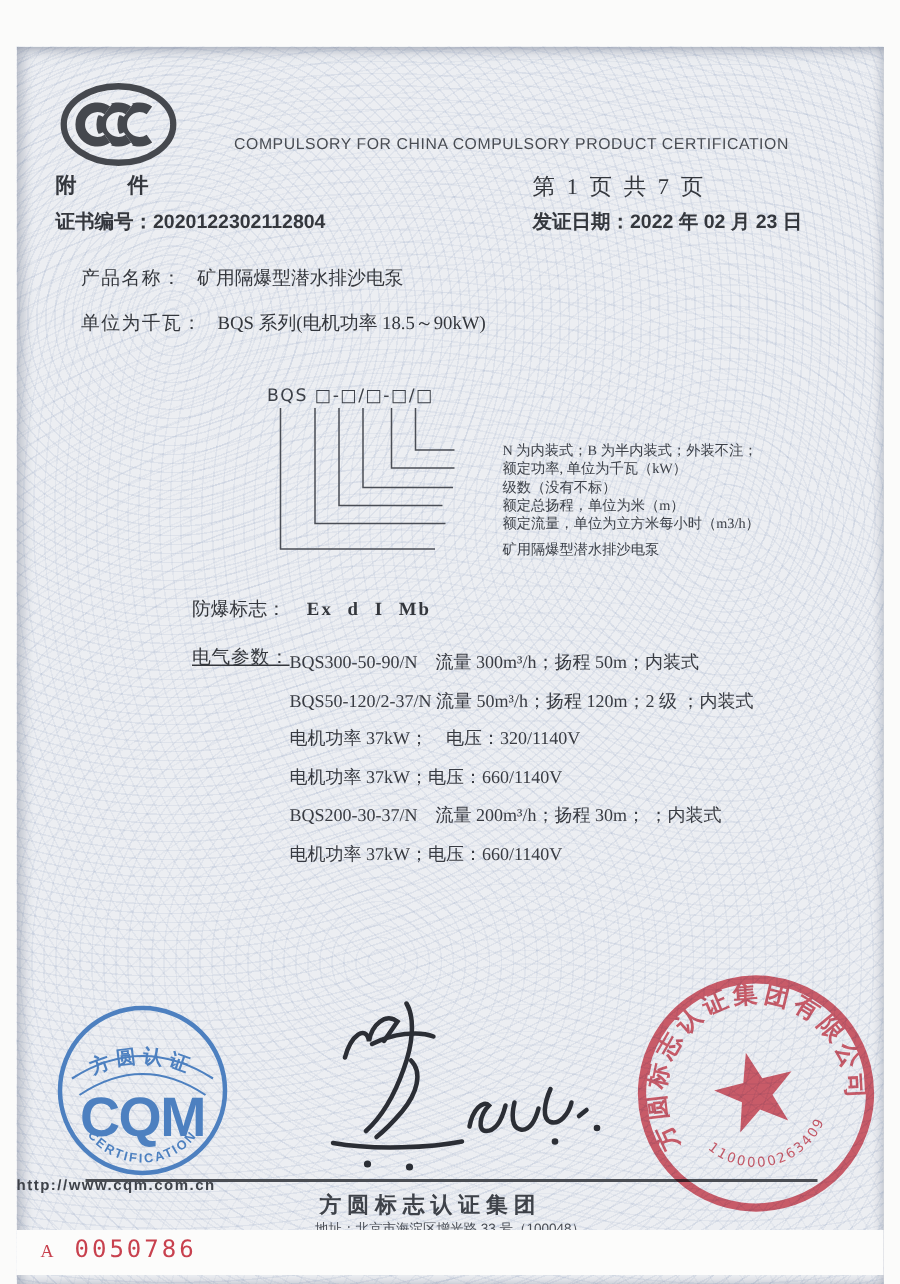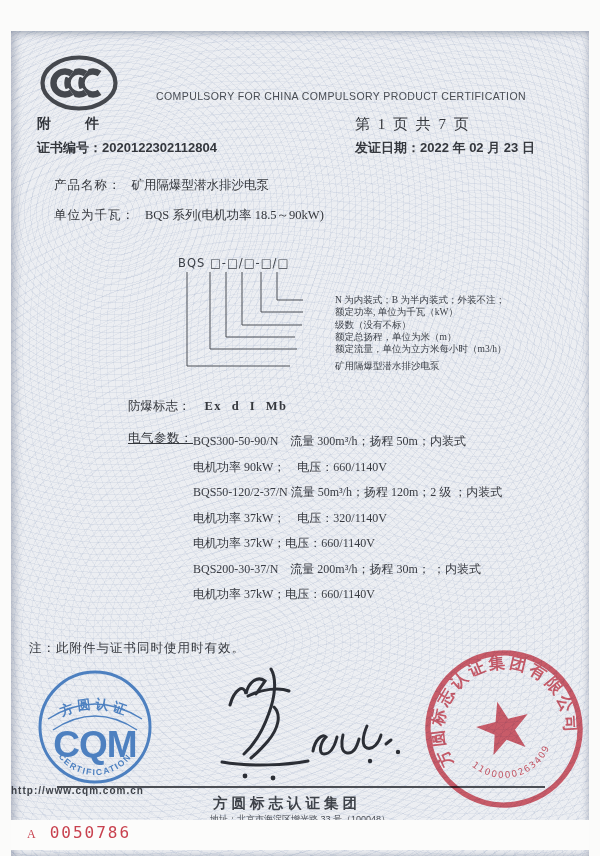--- a/index.html
+++ b/index.html
@@ -118,29 +118,27 @@
     <text class="diagram-label" x="165" y="119">矿用隔爆型潜水排沙电泵</text>
   </svg>
 
   <div class="abs ex-row kai">
     <span class="lbl">防爆标志：</span><span class="val">Ex d I Mb</span>
   </div>
 
   <div class="abs elec-label kai">电气参数：</div>
   <div class="abs elec-lines">
     <div>BQS300-50-90/N　流量 300m³/h；扬程 50m；内装式</div>
-    <div>电机功率 90kW；　电压：660/1140V</div>
     <div>BQS50-120/2-37/N 流量 50m³/h；扬程 120m；2 级 ；内装式</div>
     <div>电机功率 37kW；　电压：320/1140V</div>
     <div>电机功率 37kW；电压：660/1140V</div>
     <div>BQS200-30-37/N　流量 200m³/h；扬程 30m； ；内装式</div>
     <div>电机功率 37kW；电压：660/1140V</div>
   </div>
 
-  <div class="abs note kai">注：此附件与证书同时使用时有效。</div>
 
   <svg class="abs cqm-wrap" viewBox="0 0 124 126">
     <defs>
       <path id="cqmBand" d="M16,57 Q62,26 108,57"></path>
       <path id="cqmBottom" d="M24.3,88.4 A46,46 0 0 0 99.7,88.4"></path>
     </defs>
     <circle cx="62" cy="60" r="55" fill="none" stroke="#4d80c0" stroke-width="3"></circle>
     <path d="M15,52 Q62,22 109,52" fill="none" stroke="#4d80c0" stroke-width="1.4"></path>
     <path d="M20,63 Q62,35 104,63" fill="none" stroke="#4d80c0" stroke-width="1.4"></path>
     <text font-size="13" font-weight="bold" fill="#4d80c0" letter-spacing="4" font-family="Liberation Sans, DejaVu Sans, sans-serif">

